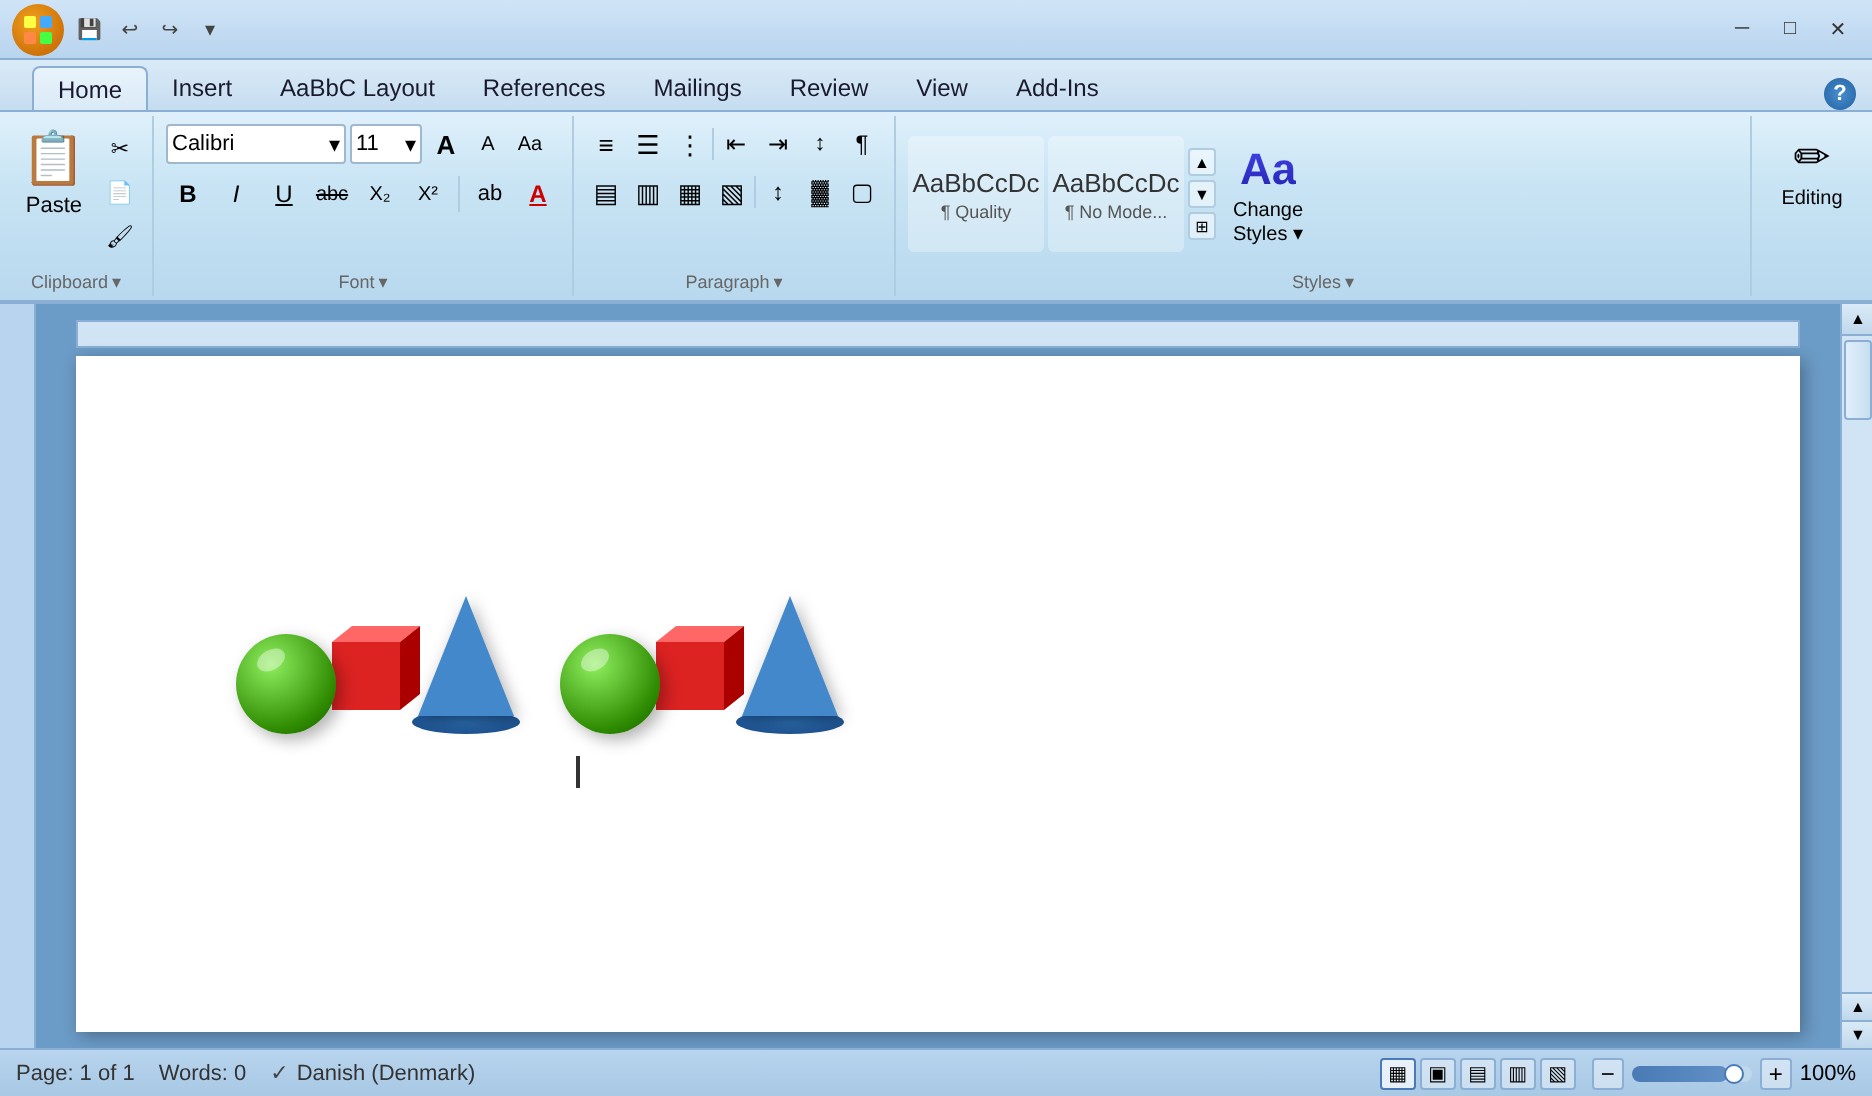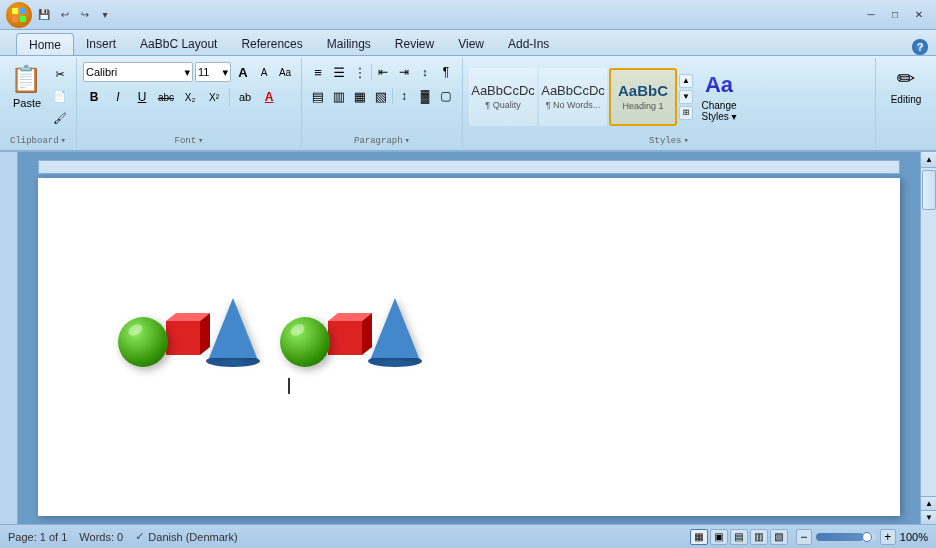--- a/index.html
+++ b/index.html
@@ -149,21 +149,21 @@
     .ribbon-group-label {
       font-size: 10px;
       color: #555;
       text-align: center;
       padding: 2px 0 0 0;
       display: flex;
       align-items: center;
       justify-content: center;
       gap: 2px;
     }
-    .ribbon-group-label span { font-size: 9px; color: #666; cursor: pointer; font-family: Liberation Mono, monospace; }
+    .ribbon-group-label span { font-size: 9px; color: #666; cursor: pointer; }
 
     
     .paste-area {
       display: flex;
       flex-direction: column;
       align-items: center;
       gap: 1px;
     }
     .paste-big-btn {
       width: 42px;
@@ -179,21 +179,21 @@
     }
 
     
     .font-row1 {
       display: flex;
       align-items: center;
       gap: 2px;
       margin-bottom: 2px;
     }
     .font-selector {
-      width: 110px;
+      width: 90px;
       height: 20px;
       border: 1px solid #a0b8cc;
       background: white;
       font-size: 11px;
       padding: 0 2px;
       display: flex;
       align-items: center;
       justify-content: space-between;
       cursor: pointer;
       border-radius: 2px;
@@ -722,27 +722,23 @@
   <div class="ribbon-group" style="min-width:220px;flex:1;">
     <div class="ribbon-group-content" style="align-items:center;">
 
       <div class="style-box">
         <div class="style-preview-normal">AaBbCcDc</div>
         <div class="style-label">¶ Quality</div>
       </div>
 
       <div class="style-box">
         <div class="style-preview-nospace">AaBbCcDc</div>
-        <div class="style-label">¶ No Words...</div>
-      </div>
-
-      <div class="style-box selected">
-        <div class="style-preview-h1">AaBbC</div>
-        <div class="style-label">Heading 1</div>
-      </div>
+        <div class="style-label">¶ No Mode...</div>
+      </div>
+
 
       <div class="styles-scroll-btns">
         <div class="scroll-btn">▲</div>
         <div class="scroll-btn">▼</div>
         <div class="scroll-btn">⊞</div>
       </div>
 
       <div class="change-styles-btn">
         <div class="aa-icon">Aa</div>
         <div style="font-size:10px;">Change<br>Styles ▾</div>

